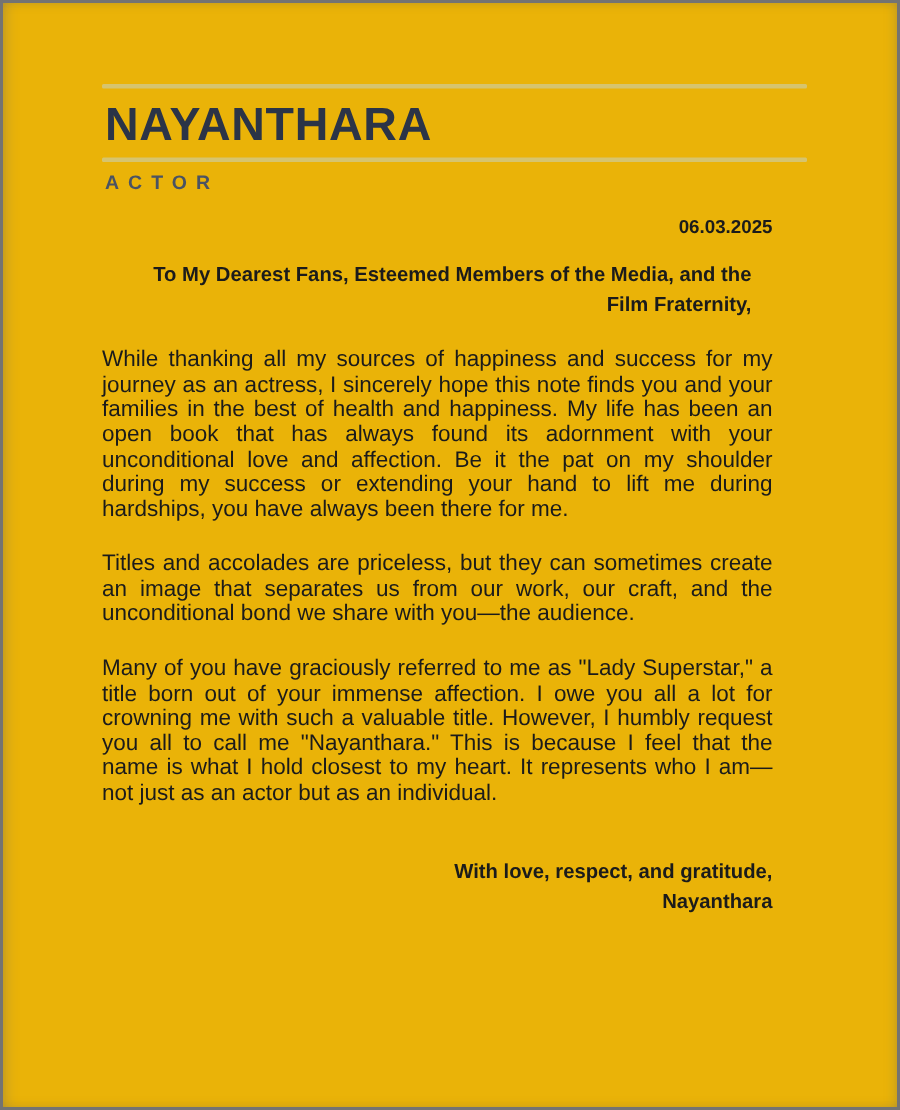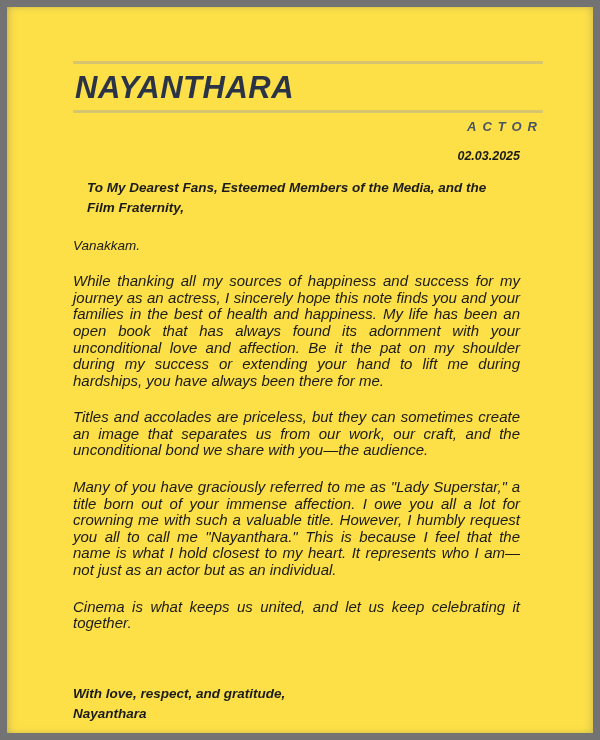--- a/index.html
+++ b/index.html
@@ -5,32 +5,31 @@
   html, body {
     margin: 0;
     padding: 0;
     background: #f4f5f7;
   }
   .page {
     position: relative;
     width: 600px;
     height: 740px;
     margin: 0;
-    background: #fde047;
-    border: 7px solid #737373;
+    background: #eab308;
+    border: 2px solid #737373;
     box-sizing: border-box;
     overflow: hidden;
     font-family: "Liberation Sans", "DejaVu Sans", sans-serif;
     color: #1b1b1b;
     box-shadow:
       inset 7px 0 9px -6px rgba(95,100,115,0.38),
       inset -6px 0 8px -5px rgba(95,100,115,0.28),
       inset 0 5px 7px -5px rgba(95,100,115,0.22),
       inset 0 -5px 7px -5px rgba(95,100,115,0.18);
-    font-style: italic;
   }
   .inner {
     padding: 54px 64px 0 66px;
   }
   
   .letterhead {
     width: 470px;
   }
   .rule {
     height: 3px;
@@ -44,87 +43,84 @@
     color: var(--navy, #2b3447);
     line-height: 1.0;
     padding: 8px 0 7px 2px;
   }
   .brand-role {
     font-size: 13px;
     font-weight: 600;
     letter-spacing: 6px;
     color: var(--rolegray, #4a5363);
     padding: 6px 0 0 2px;
-    text-align: right;
   }
   
   .content {
     width: 447px;
   }
   .date-line {
     margin-top: 15px;
     text-align: right;
     font-weight: bold;
     font-size: 12.5px;
   }
   .salutation {
     margin-top: 15px;
     padding: 0 14px;
-    text-align: left;
+    text-align: right;
     font-weight: bold;
     font-size: 13.5px;
     line-height: 1.45;
   }
   .greeting {
     margin-top: 21px;
     font-size: 13.5px;
   }
   .body-par {
     margin: 20px 0 0 0;
     font-size: 15px;
     line-height: 16.6px;
     text-align: justify;
   }
   .closing {
-    margin-top: 52px;
-    text-align: left;
+    margin-top: 33px;
+    text-align: right;
     font-weight: bold;
     font-size: 13.5px;
     line-height: 1.5;
   }
 </style>
 </head>
 <body>
 
 <div class="page">
   <div class="inner">
 
     <div class="letterhead">
       <div class="rule"></div>
       <div class="brand-name">NAYANTHARA</div>
       <div class="rule"></div>
       <div class="brand-role">ACTOR</div>
     </div>
 
     <div class="content">
 
-      <div class="date-line">02.03.2025</div>
+      <div class="date-line">06.03.2025</div>
 
       <div class="salutation">To My Dearest Fans, Esteemed Members of the Media, and the Film Fraternity,</div>
 
-      <div class="greeting">Vanakkam.</div>
 
       <p class="body-par">While thanking all my sources of happiness and success for my journey as an actress, I sincerely hope this note finds you and your families in the best of health and happiness. My life has been an open book that has always found its adornment with your unconditional love and affection. Be it the pat on my shoulder during my success or extending your hand to lift me during hardships, you have always been there for me.</p>
 
       <p class="body-par">Titles and accolades are priceless, but they can sometimes create an image that separates us from our work, our craft, and the unconditional bond we share with you—the audience.</p>
 
       <p class="body-par">Many of you have graciously referred to me as "Lady Superstar," a title born out of your immense affection. I owe you all a lot for crowning me with such a valuable title. However, I humbly request you all to call me "Nayanthara." This is because I feel that the name is what I hold closest to my heart. It represents who I am—not just as an actor but as an individual.</p>
 
 
-      <p class="body-par">Cinema is what keeps us united, and let us keep celebrating it together.</p>
 
       <div class="closing">
         <div>With love, respect, and gratitude,</div>
         <div>Nayanthara</div>
       </div>
 
     </div>
   </div>
 </div>
 

